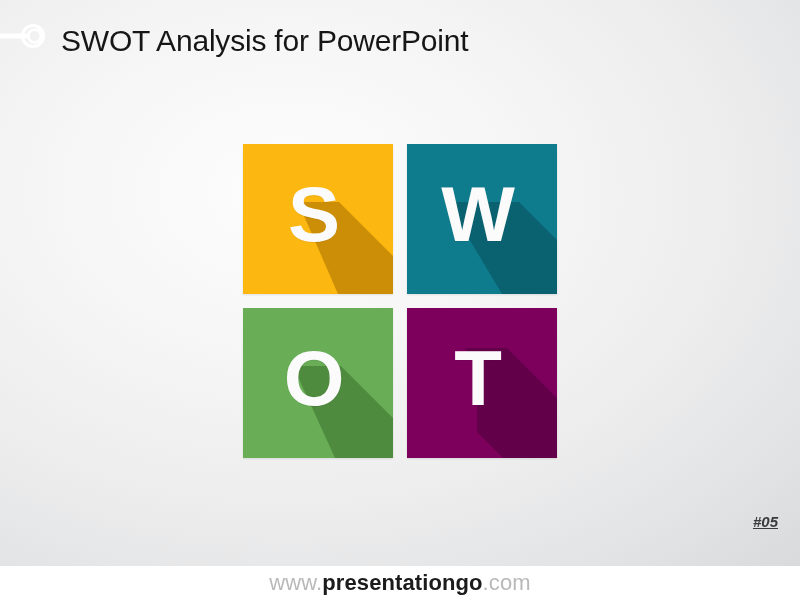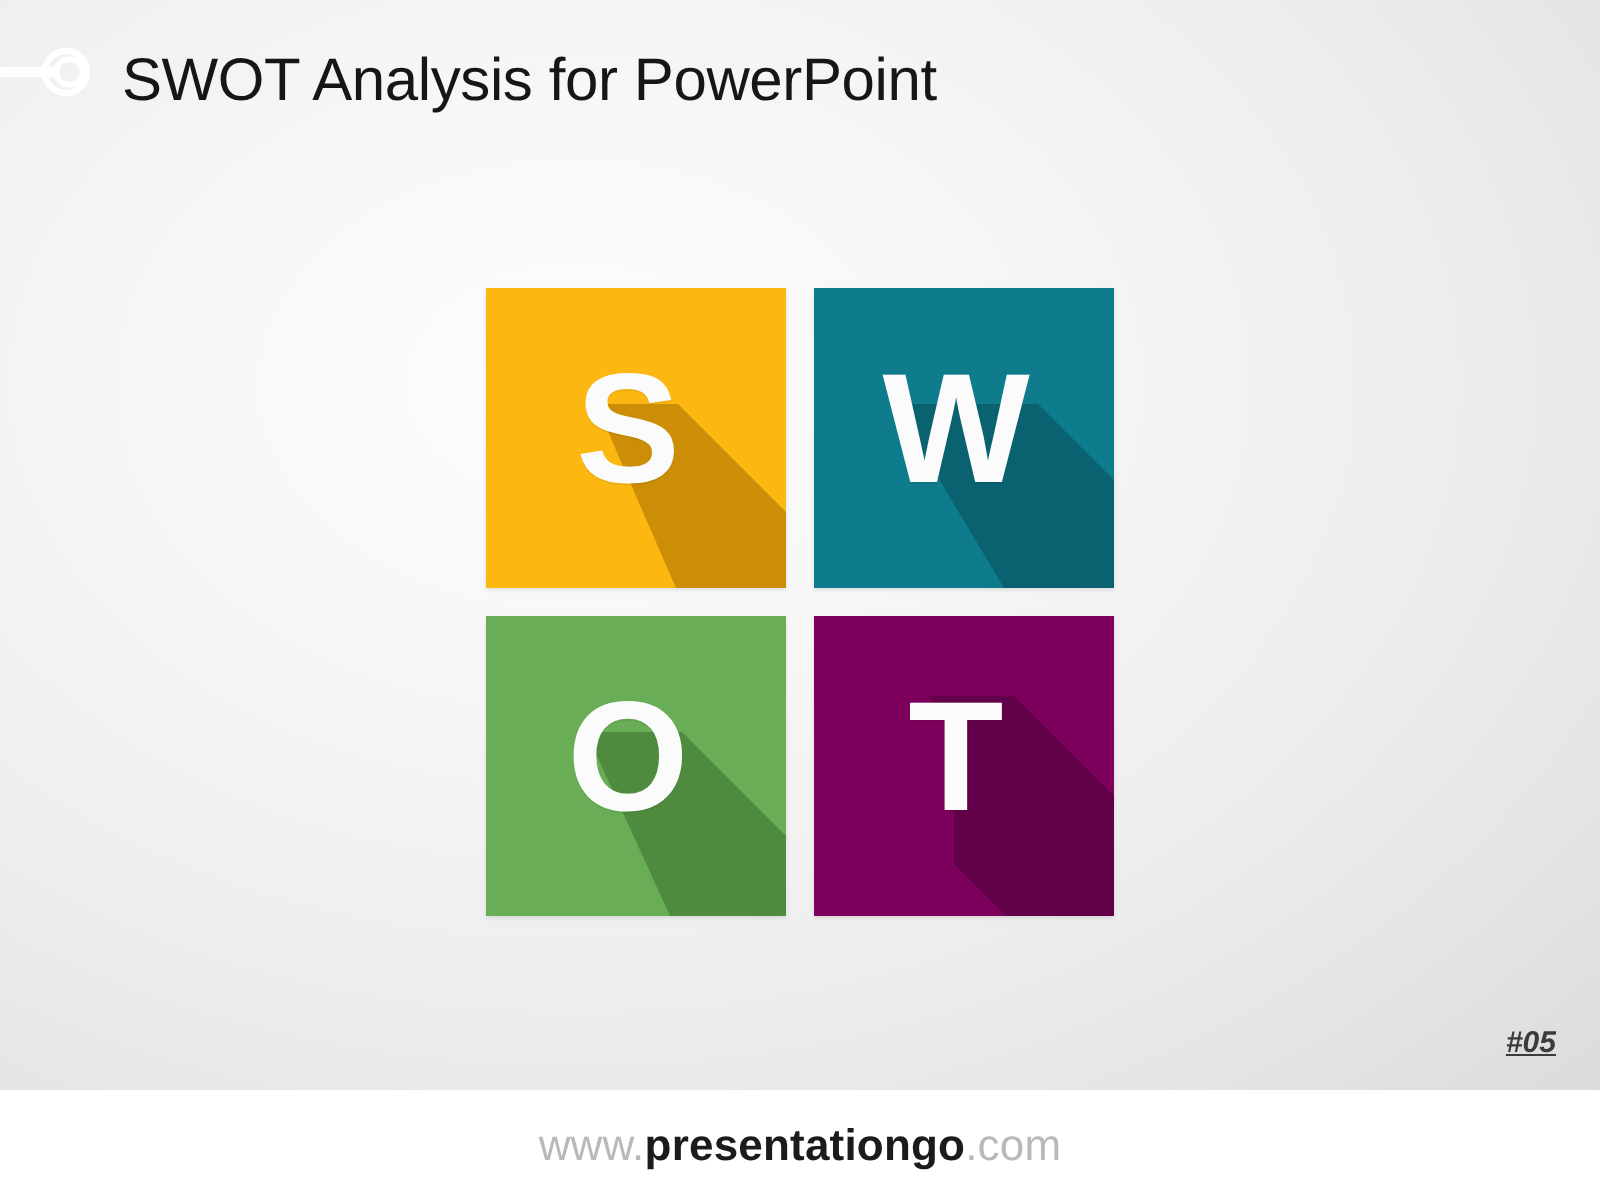--- a/index.html
+++ b/index.html
@@ -113,21 +113,21 @@
     color: #3b3b3b;
     text-decoration: underline;
   }
 
   
   .footer {
     position: absolute;
     left: 0;
     bottom: 0;
     width: 800px;
-    height: 55px;
+    height: 34px;
     background: #ffffff;
     display: flex;
     align-items: center;
     justify-content: center;
   }
 
   .footer-url {
     font-size: 22px;
     letter-spacing: 0.1px;
     white-space: nowrap;

